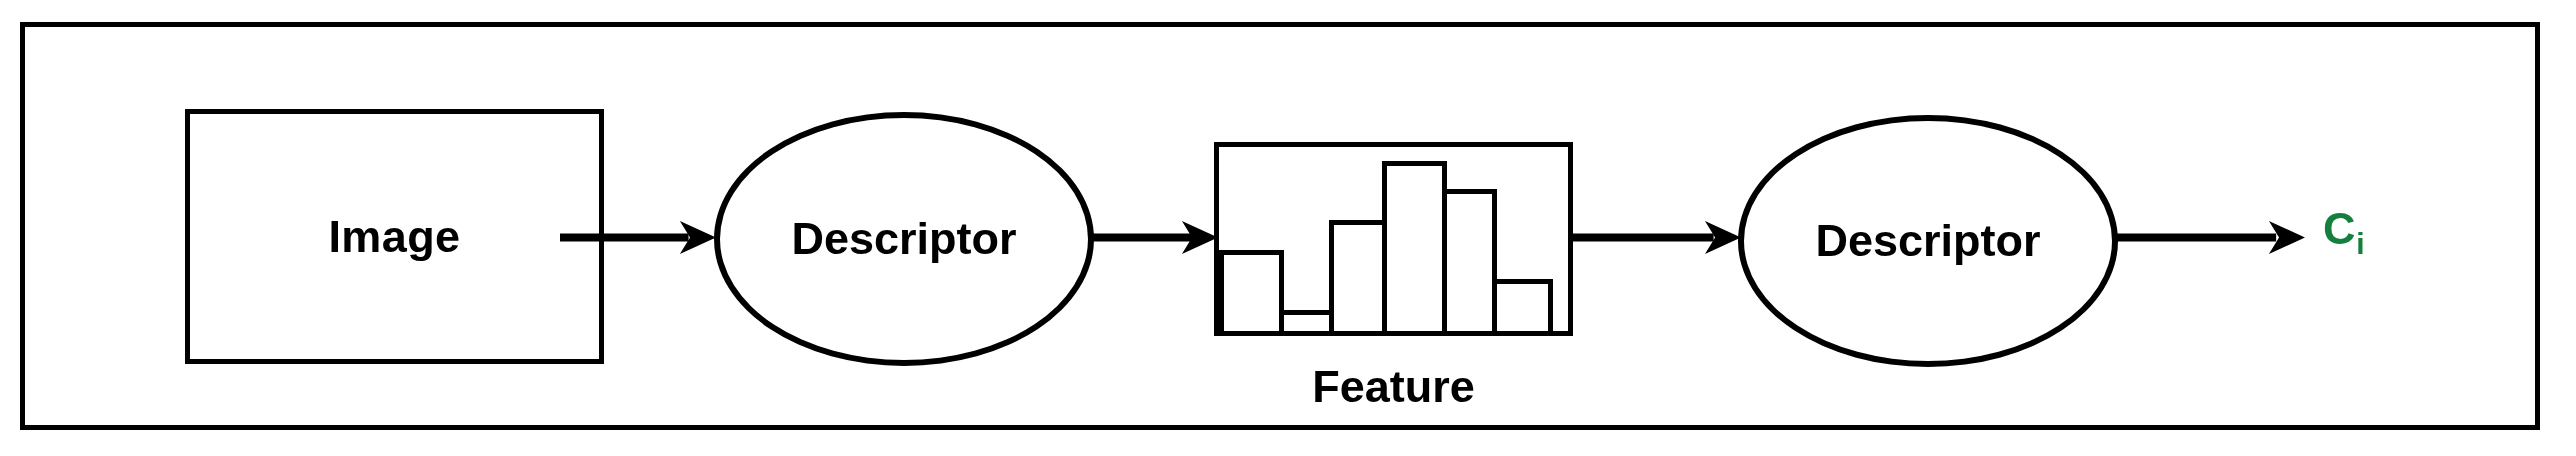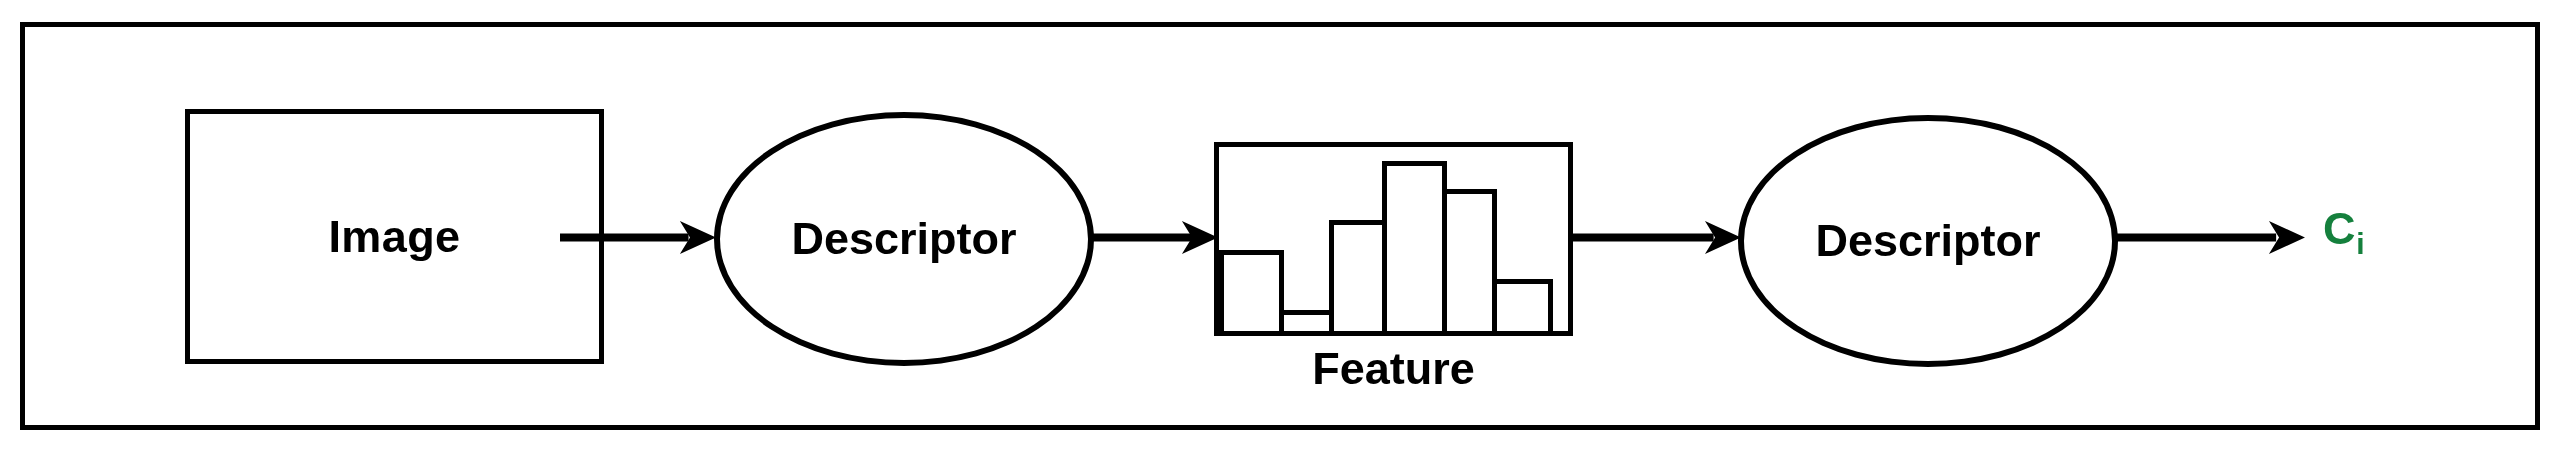--- a/index.html
+++ b/index.html
@@ -111,21 +111,21 @@
     border-bottom: none;
     background: #ffffff;
     margin-right: -5px;
   }
   .hist-bar:last-child {
     margin-right: 0;
   }
   #feature-label {
     position: absolute;
     left: 1189px;
-    top: 316px;
+    top: 334px;
     width: 359px;
     text-align: center;
     font-size: 45px;
     font-weight: bold;
     color: #000000;
     line-height: 1.15;
   }
 
   
   .arrow {

